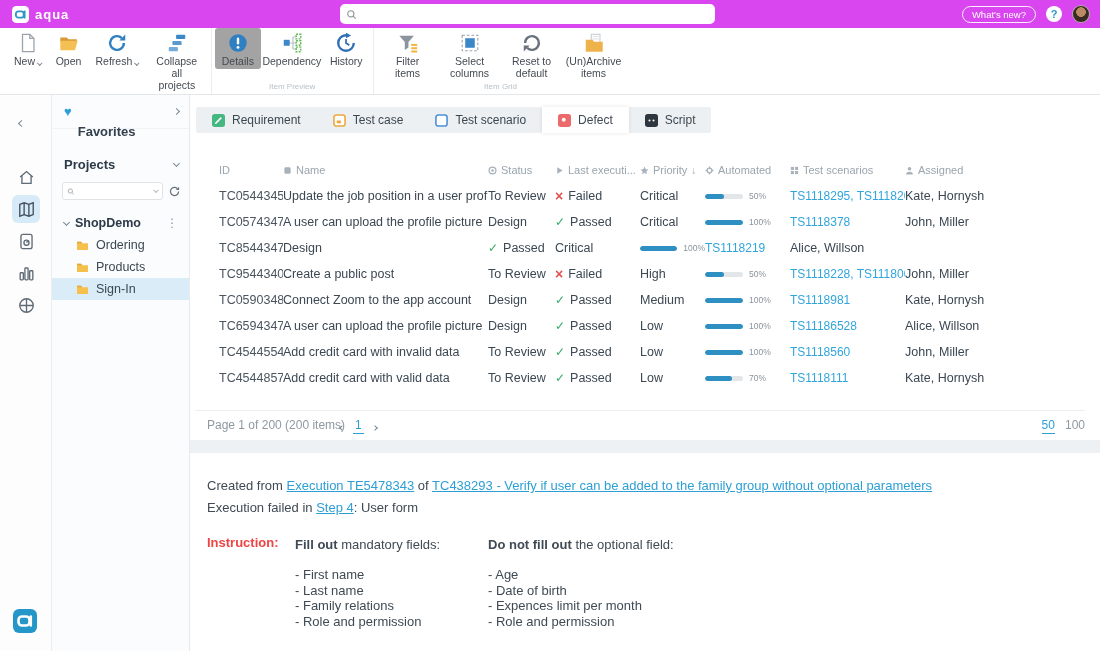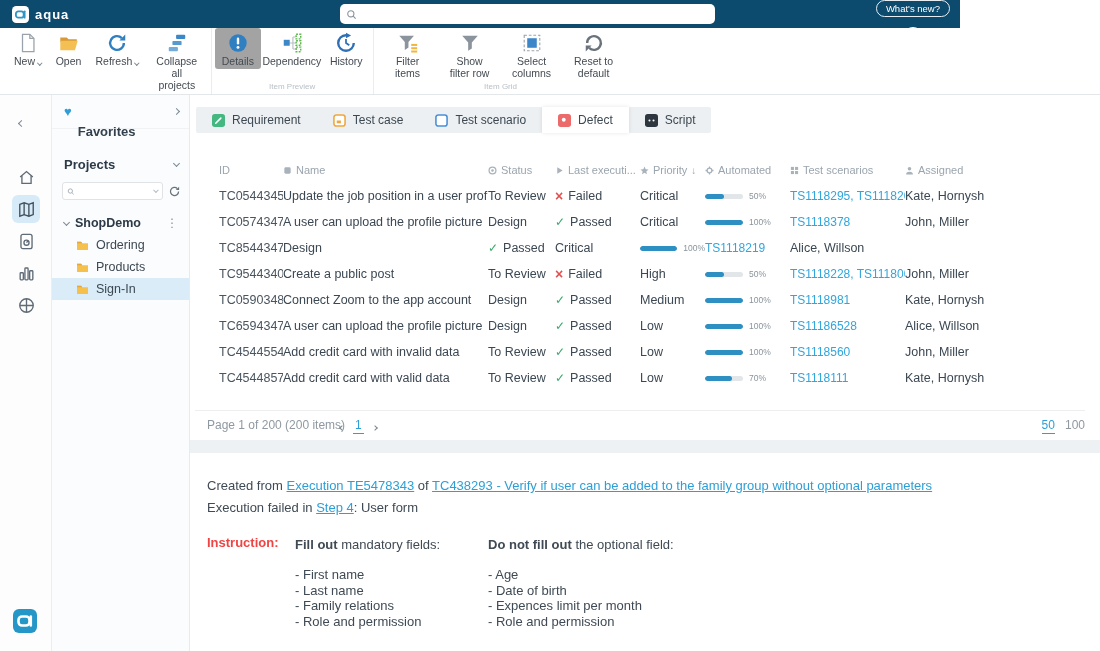--- a/index.html
+++ b/index.html
@@ -1,25 +1,25 @@
 <!DOCTYPE html>
 <html><head>
 <meta charset="utf-8">
 <style>
   * { margin:0; padding:0; box-sizing:border-box; }
   html,body { width:1100px; height:651px; }
   body { font-family:"Liberation Sans", sans-serif; position:relative; background:#fff; overflow:hidden; color:#3c4852; }
 
   
-  .topbar { position:absolute; left:0; top:0; width:960px; height:28px; background:#0c4a6e; display:flex; }
+  .topbar { position:absolute; left:0; top:0; width:1100px; height:28px; background:#d946ef; display:flex; }
   .brand { display:flex; align-items:center; gap:6px; margin-left:12px; }
   .brand-name { color:#fff; font-size:13px; font-weight:bold; letter-spacing:1px; }
   .top-search { position:absolute; left:340px; top:4px; width:375px; height:20px; background:#fff; border-radius:5px; display:flex; align-items:center; padding:0 6px; }
   .top-search input { border:none; outline:none; flex:1; font-size:11px; margin-left:4px; font-family:inherit; }
-  .top-right { position:absolute; right:10px; top:0; height:28px; display:flex; align-items:center; gap:10px;flex-direction:column; }
+  .top-right { position:absolute; right:10px; top:0; height:28px; display:flex; align-items:center; gap:10px; }
   .whats-new { border:1px solid rgba(255,255,255,.9); color:#fff; font-size:9.5px; border-radius:9px; padding:2px 9px; cursor:pointer; }
   .help-circle { width:16px; height:16px; border-radius:50%; background:#fff; color:#2f96c6; font-size:11px; font-weight:bold; display:flex; align-items:center; justify-content:center; cursor:pointer; }
   .avatar { width:18px; height:18px; border-radius:50%; background:radial-gradient(circle at 50% 38%, #b98a63 0 36%, #3a2b22 40% 100%); border:1px solid rgba(255,255,255,.6); cursor:pointer; }
 
   
   .toolbar { position:absolute; left:0; top:28px; width:1100px; height:67px; background:#fff; border-bottom:1px solid #e4e7e9; display:flex; padding-left:4px; }
   .tb-group { display:flex; flex-direction:column; border-right:1px solid #ececee; padding:0 3px; }
   .tb-group:last-child { border-right:none; }
   .tb-row { display:flex; flex:1; align-items:flex-start; }
   .tb-btn { display:flex; flex-direction:column; align-items:center; gap:1px; padding:4px 7px 2px; border-radius:3px; cursor:pointer; min-width:40px; max-width:62px; }
@@ -228,42 +228,44 @@
                 <rect x="15.5" y="16.6" width="6.5" height="2.2"></rect>
                 <rect x="15.5" y="20.2" width="6.5" height="2.2"></rect>
               </g>
             </svg>
           </span>
           <span class="lbl">Filter items</span>
         </div>
         <div class="tb-btn">
           <span class="ic" style="width: 22px; height: 22px; display: inline-flex;">
             <svg viewBox="0 0 24 24" style="width: 100%; height: 100%;">
-              <path d="M3.5 4h17l-6.5 7.5V18l-4 2.5v-9z" fill="#8b949c"></path>
-            </svg>
-          </span>
-          <span class="lbl">Show filter row</span>
-        </div>
-        <div class="tb-btn">
-          <span class="ic" style="width: 22px; height: 22px; display: inline-flex;">
-            <svg viewBox="0 0 24 24" style="width: 100%; height: 100%;">
               <rect x="3.5" y="3.5" width="17" height="17" fill="none" stroke="#9aa3ab" stroke-width="1.2" stroke-dasharray="3 2"></rect>
               <rect x="6.8" y="6.8" width="10.4" height="10.4" fill="#3b87c8"></rect>
             </svg>
           </span>
           <span class="lbl">Select columns</span>
         </div>
         <div class="tb-btn">
           <span class="ic" style="width: 22px; height: 22px; display: inline-flex;">
             <svg viewBox="0 0 24 24" style="width: 100%; height: 100%;">
               <path d="M4.5 12a7.5 7.5 0 1 1 2.2 5.3" stroke="#6a737b" stroke-width="2.6" fill="none"></path>
               <polygon points="3,21.4 3,14.6 9.4,14.6" fill="#6a737b"></polygon>
             </svg>
           </span>
           <span class="lbl">Reset to default</span>
+        </div>
+        <div class="tb-btn">
+          <span class="ic" style="width: 22px; height: 22px; display: inline-flex;">
+            <svg viewBox="0 0 24 24" style="width: 100%; height: 100%;">
+              <rect x="9" y="2.5" width="9.5" height="12" fill="#fff" stroke="#c9cdd1" stroke-width="1.2"></rect>
+              <path d="M10.5 5h6.5M10.5 7.5h6.5" stroke="#dfe3e6" stroke-width="1.1"></path>
+              <path d="M3 8.5h7.5l1.5 2h9.5V21.5H3z" fill="#eeb24c"></path>
+            </svg>
+          </span>
+          <span class="lbl">(Un)Archive items</span>
         </div>
       </div>
       <div class="tb-group-label">Item Grid</div>
     </div>
   </div>
 
 <div class="rail">
   <span class="rail-collapse"><span class="chev l"></span></span>
   <div id="rail-items">
       <div class="rail-item" style="top: 68px;">

